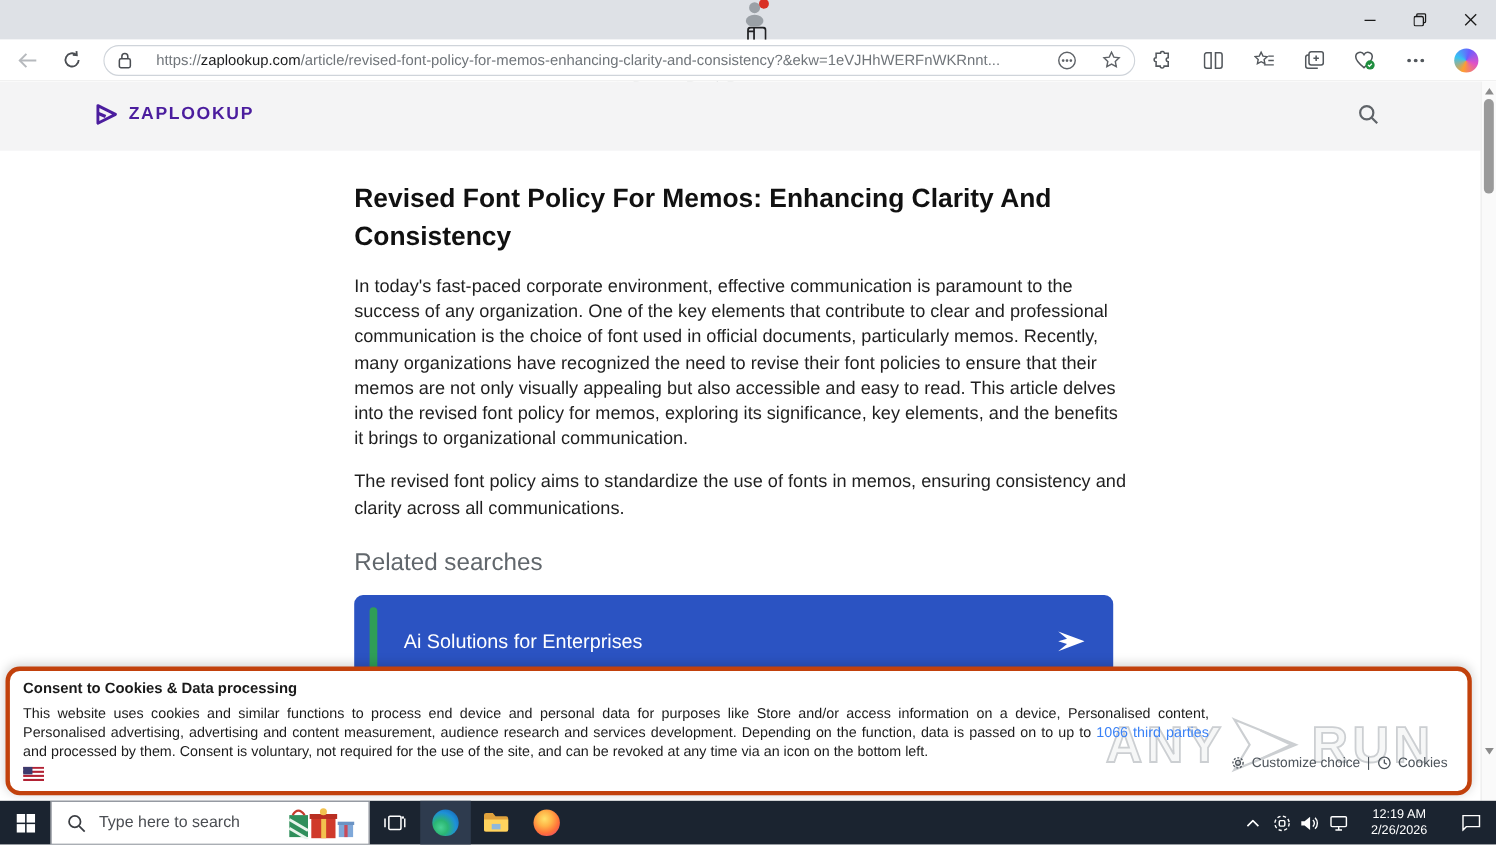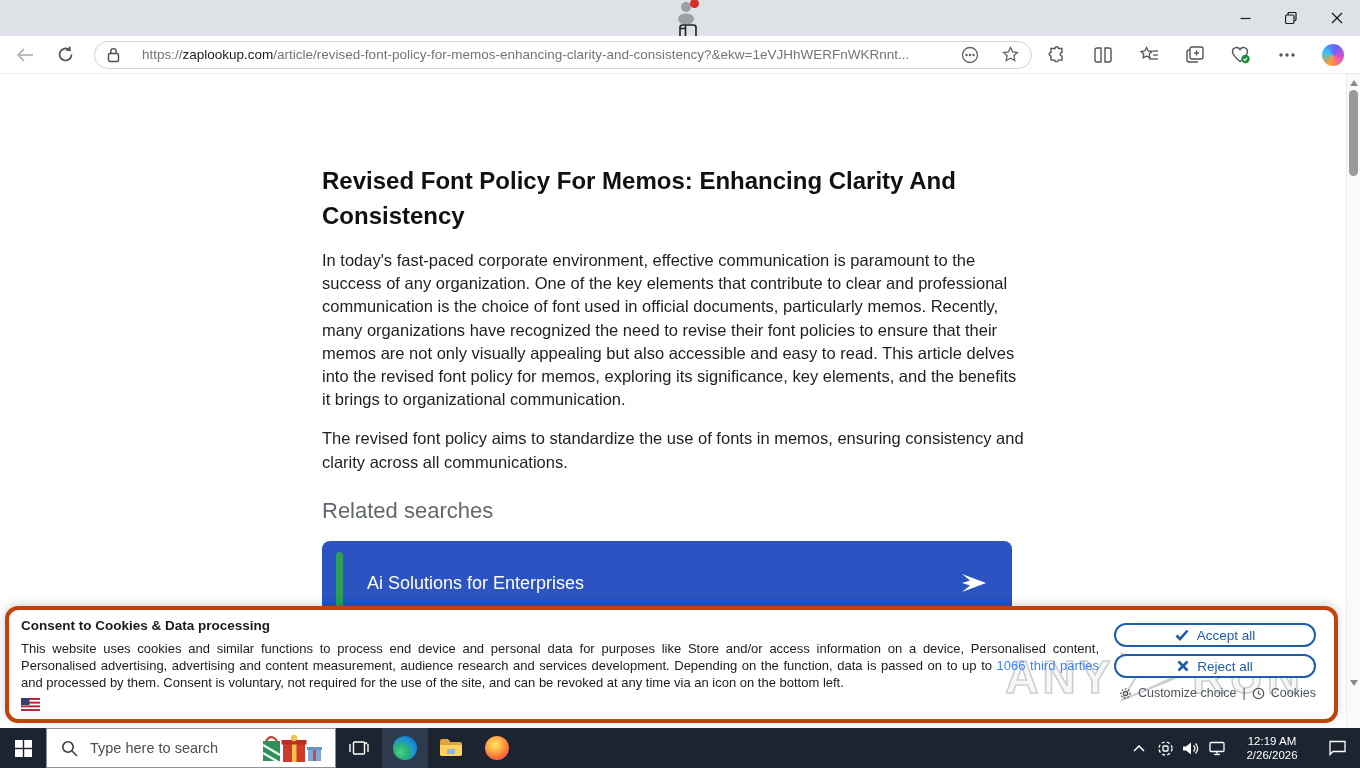--- a/index.html
+++ b/index.html
@@ -234,20 +234,35 @@
         </svg>
       </div>
       <div class="tbicon">
         <div class="copilot"></div>
       </div>
     </div>
   </div>
 
   <div class="page">
 
+    <div class="site-header">
+      <div class="logo">
+        <svg width="23" height="22" viewBox="0 0 23 22" fill="none" stroke="#4b1d9e" stroke-width="2.6" stroke-linejoin="round">
+          <path d="M3 3 L19 11 L3 19 Z"></path>
+            <path d="M3 10 L10 13" stroke-width="3"></path>
+        </svg>
+        <span class="logo-text">ZAPLOOKUP</span>
+      </div>
+      <div class="hdr-search">
+        <svg width="20" height="20" viewBox="0 0 20 20" fill="none" stroke="#5f6368" stroke-width="2">
+          <circle cx="8.5" cy="8.5" r="6"></circle>
+            <line x1="13" y1="13" x2="18" y2="18"></line>
+        </svg>
+      </div>
+    </div>
 
     <div class="article">
       <h1>Revised Font Policy For Memos: Enhancing Clarity And Consistency</h1>
       <p>In today's fast-paced corporate environment, effective communication is paramount to the success of any organization. One of the key elements that contribute to clear and professional communication is the choice of font used in official documents, particularly memos. Recently, many organizations have recognized the need to revise their font policies to ensure that their memos are not only visually appealing but also accessible and easy to read. This article delves into the revised font policy for memos, exploring its significance, key elements, and the benefits it brings to organizational communication.</p>
       <p>The revised font policy aims to standardize the use of fonts in memos, ensuring consistency and clarity across all communications.</p>
       <div class="related-h">Related searches</div>
       <div class="cta">
         <span class="bar"></span>
         <span class="label">Ai Solutions for Enterprises</span>
         <span class="arrow">
@@ -274,35 +289,20 @@
 
       <div class="watermark">
         <span class="wm-text">ANY</span>
         <svg width="74" height="62" viewBox="0 0 74 62" fill="none" stroke="#9aa0a6" stroke-width="2">
           <path d="M6 8 L62 31 L6 54 L20 31 Z"></path>
             <path d="M30 18 L58 31 L30 44"></path>
         </svg>
         <span class="wm-text">RUN</span>
       </div>
 
-      <div class="cbuttons">
-        <button class="cbtn">
-          <svg width="14" height="12" viewBox="0 0 14 12" fill="none" stroke="#1f5caa" stroke-width="2.6">
-              <path d="M1.5 6.5 L5 10 L12.5 1.5"></path>
-            </svg>
-          <span>Accept all</span>
-        </button>
-        <button class="cbtn">
-          <svg width="12" height="12" viewBox="0 0 12 12" stroke="#1f5caa" stroke-width="2.6">
-              <line x1="1.5" y1="1.5" x2="10.5" y2="10.5"></line>
-              <line x1="10.5" y1="1.5" x2="1.5" y2="10.5"></line>
-            </svg>
-          <span>Reject all</span>
-        </button>
-      </div>
 
       <div class="cactions">
         <svg width="13" height="13" viewBox="0 0 13 13" fill="none" stroke="#4d545b" stroke-width="1.2">
           <circle cx="6.5" cy="6.5" r="2.2"></circle>
             <circle cx="6.5" cy="6.5" r="4.6" stroke-dasharray="1.8 1.6"></circle>
         </svg>
         <span>Customize choice</span>
         <span>|</span>
         <svg width="13" height="13" viewBox="0 0 13 13" fill="none" stroke="#4d545b" stroke-width="1.2">
           <circle cx="6.5" cy="6.5" r="5.2"></circle>

